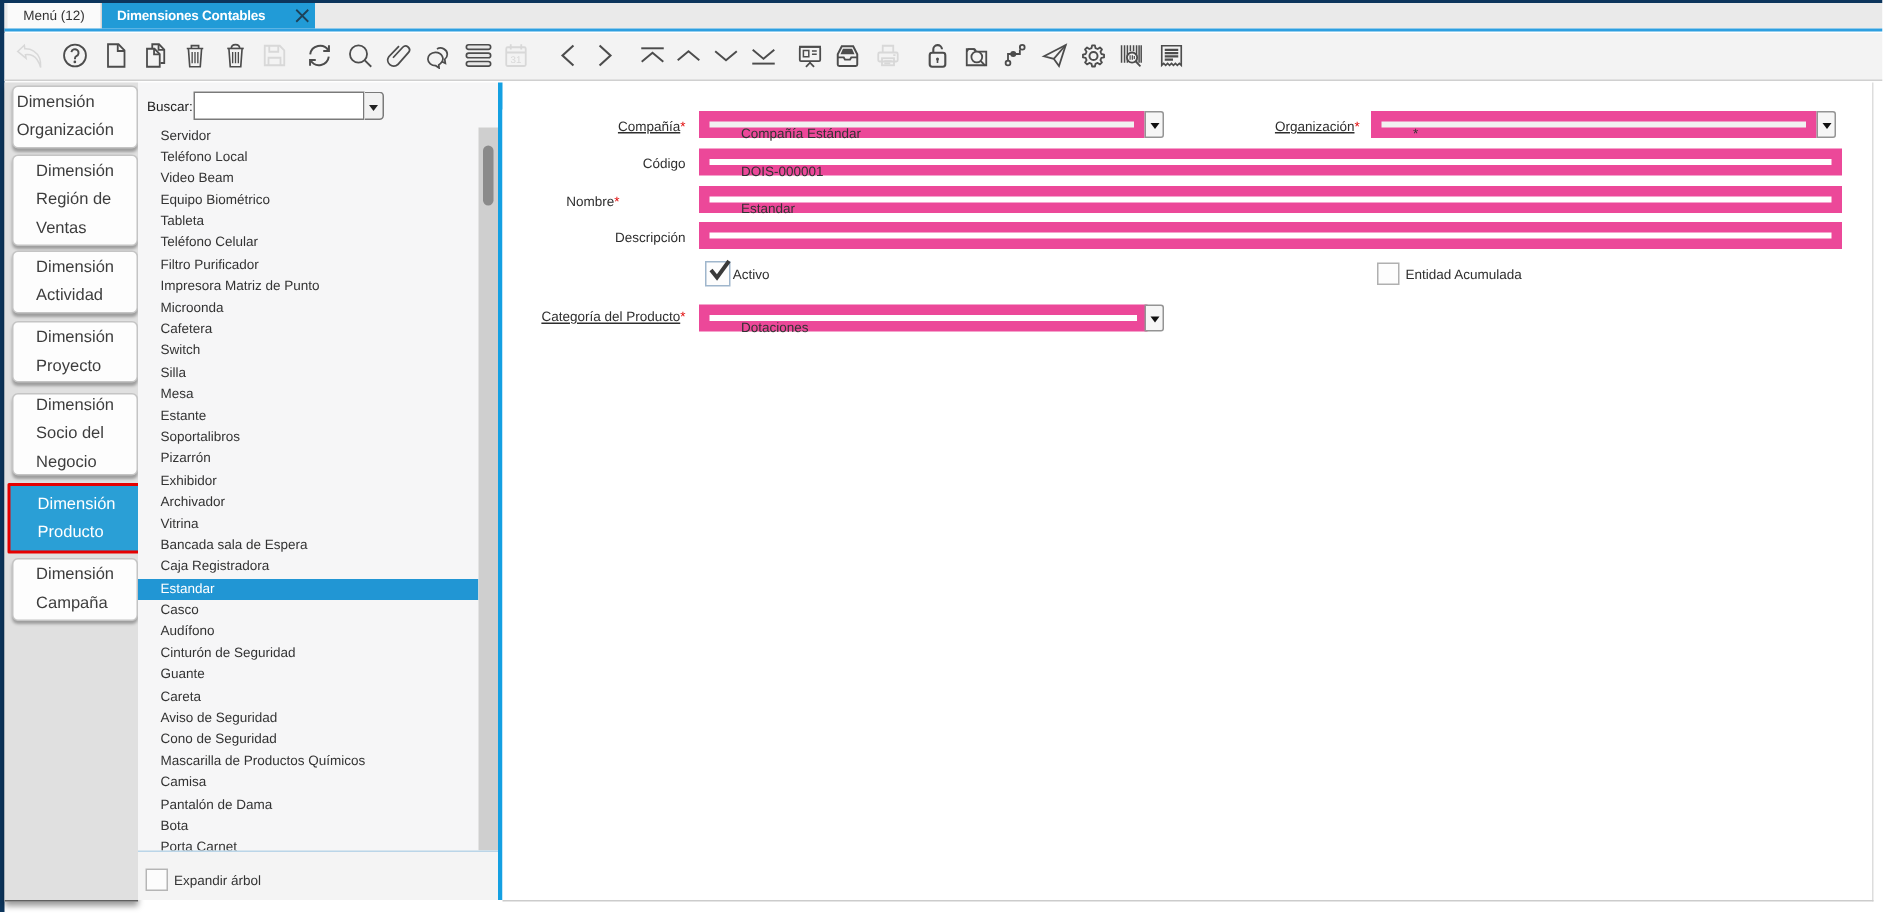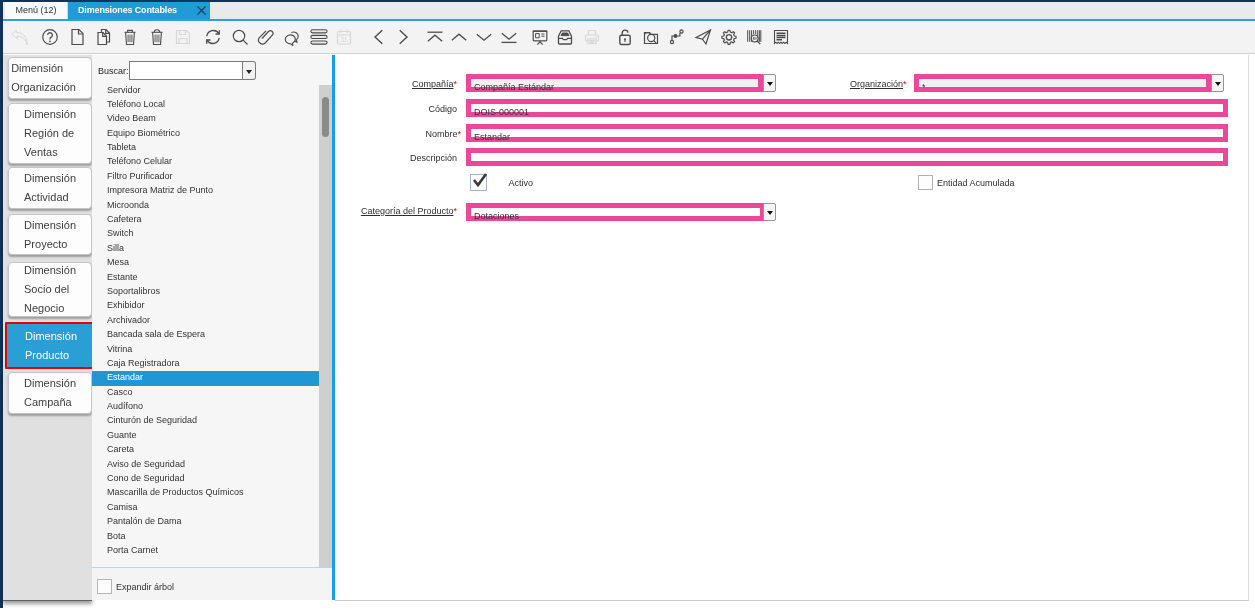--- a/index.html
+++ b/index.html
@@ -31,21 +31,21 @@
 #sbthumb { left:3px; top:12px; width:7px; height:40px; background:#8a8a8a; border-radius:3.5px; }
 #treebottom { left:0; top:512px; width:240px; height:33px; background:#f4f4f4; border-top:1px solid #bad5e8; }
 #exparb { left:5px; top:11px; width:15px; height:15px; background:#fcfcfc; border:1px solid #b5b5b5; }
 #exparblbl { left:24px; top:14px; font-size:9px; color:#333; }
 #splitter { left:331.5px; top:55px; width:3px; height:545px; background:#14a0e2; }
 
 #form { left:335px; top:55px; width:914px; height:546px; background:#fff;margin-top:18px; }
 .flabel { position:absolute; font-size:9px; color:#2e2e2e; text-align:right; }
 .flabel u { text-decoration:underline; }
 .star { color:#e00000; font-size:9px; }
-.fld { position:absolute; border:5px solid #ec4899; background:#fff; font-size:9px; color:#333; padding-left:3px; line-height:16px; }
+.fld { position:absolute; border:7px solid #ec4899; background:#fff; font-size:9px; color:#333; padding-left:21px; line-height:16px; }
 .fld.ro { background:#f1f1f1; }
 .cbtn { position:absolute; border:1px solid #949494; background:#f6f6f6; border-radius:0 2px 2px 0; }
 .cbtn:after { content:""; position:absolute; left:3px; top:7px; border-left:3.5px solid transparent; border-right:3.5px solid transparent; border-top:4px solid #111; }
 #rightborder { left:1248px; top:55px; width:1px; height:546px; background:#ddd; }
 #formbottom { left:335px; top:600px; width:914px; height:1px; background:#ccc; }
 </style>
 </head>
 <body>
 <div class="abs" id="topbar"></div>
 <div class="abs" id="leftedge"></div>
@@ -221,24 +221,25 @@
       <div class="ti">Teléfono Celular</div>
       <div class="ti">Filtro Purificador</div>
       <div class="ti">Impresora Matriz de Punto</div>
       <div class="ti">Microonda</div>
       <div class="ti">Cafetera</div>
       <div class="ti">Switch</div>
       <div class="ti">Silla</div>
       <div class="ti">Mesa</div>
       <div class="ti">Estante</div>
       <div class="ti">Soportalibros</div>
+      <div class="ti">Pizarrón</div>
       <div class="ti">Exhibidor</div>
       <div class="ti">Archivador</div>
+      <div class="ti">Vitrina</div>
       <div class="ti">Bancada sala de Espera</div>
-      <div class="ti">Vitrina</div>
       <div class="ti">Caja Registradora</div>
       <div class="ti sel">Estandar</div>
       <div class="ti">Casco</div>
       <div class="ti">Audífono</div>
       <div class="ti">Cinturón de Seguridad</div>
       <div class="ti">Guante</div>
       <div class="ti">Careta</div>
       <div class="ti">Aviso de Seguridad</div>
       <div class="ti">Cono de Seguridad</div>
       <div class="ti">Mascarilla de Productos Químicos</div>
@@ -253,34 +254,34 @@
   <div class="abs" id="treebottom">
     <div class="abs" id="exparb"></div>
     <div class="abs" id="exparblbl">Expandir árbol</div>
   </div>
 </div>
 <div class="abs" id="splitter"></div>
 <div class="abs" id="form">
     <div class="flabel" style="right:792px; top:6px;"><u>Compañía</u><span class="star">*</span></div>
     <div class="flabel" style="right:342.5px; top:6px;"><u>Organización</u><span class="star">*</span></div>
     <div class="flabel" style="right:792px; top:31px;">Código</div>
-    <div class="flabel" style="right:788px; top:56px;">Nombre<span class="star">*</span></div>
+    <div class="flabel" style="right:836px; top:56px;">Nombre<span class="star">*</span></div>
     <div class="flabel" style="right:792px; top:80px;">Descripción</div>
     <div class="flabel" style="right:792px; top:133px;"><u>Categoría del Producto</u><span class="star">*</span></div>
     <div class="fld ro" style="left:131px; top:1px; width:297px; height:18px;">Compañía Estándar</div>
     <div class="cbtn" style="left:428px; top:1px; width:13px; height:18px;"></div>
     <div class="fld ro" style="left:579px; top:1px; width:297px; height:18px;">*</div>
     <div class="cbtn" style="left:876px; top:1px; width:13px; height:18px;"></div>
     <div class="fld" style="left:131px; top:26px; width:762px; height:18px;">DOIS-000001</div>
     <div class="fld" style="left:131px; top:51px; width:762px; height:18px;">Estandar</div>
     <div class="fld" style="left:131px; top:75px; width:762px; height:18px;"></div>
     <div class="fld" style="left:131px; top:129.5px; width:299px; height:18px;">Dotaciones</div>
     <div class="cbtn" style="left:428px; top:129.5px; width:13px; height:18px;"></div>
     <div style="position:absolute; left:135px; top:101px; width:17px; height:17px; background:#fdfdfd; border:1px solid #9fb6cc;"></div>
     <svg style="position:absolute; left:136px; top:98px; width:18px; height:18px;" viewBox="0 0 18 18">
       <path d="M3 9 L7 14 L15 3" stroke="#3a3a3a" stroke-width="2.6" fill="none"></path>
     </svg>
-    <div class="flabel" style="left:153.5px; top:105px; text-align:left;padding-left:20px;">Activo</div>
+    <div class="flabel" style="left:153.5px; top:105px; text-align:left;">Activo</div>
     <div style="position:absolute; left:583px; top:102px; width:15px; height:15px; background:#fdfdfd; border:1px solid #b0b0b0;"></div>
     <div class="flabel" style="left:602px; top:104.5px; text-align:left;">Entidad Acumulada</div>
   </div>
 <div class="abs" id="rightborder"></div>
 <div class="abs" id="formbottom"></div>
 
 </body></html>

